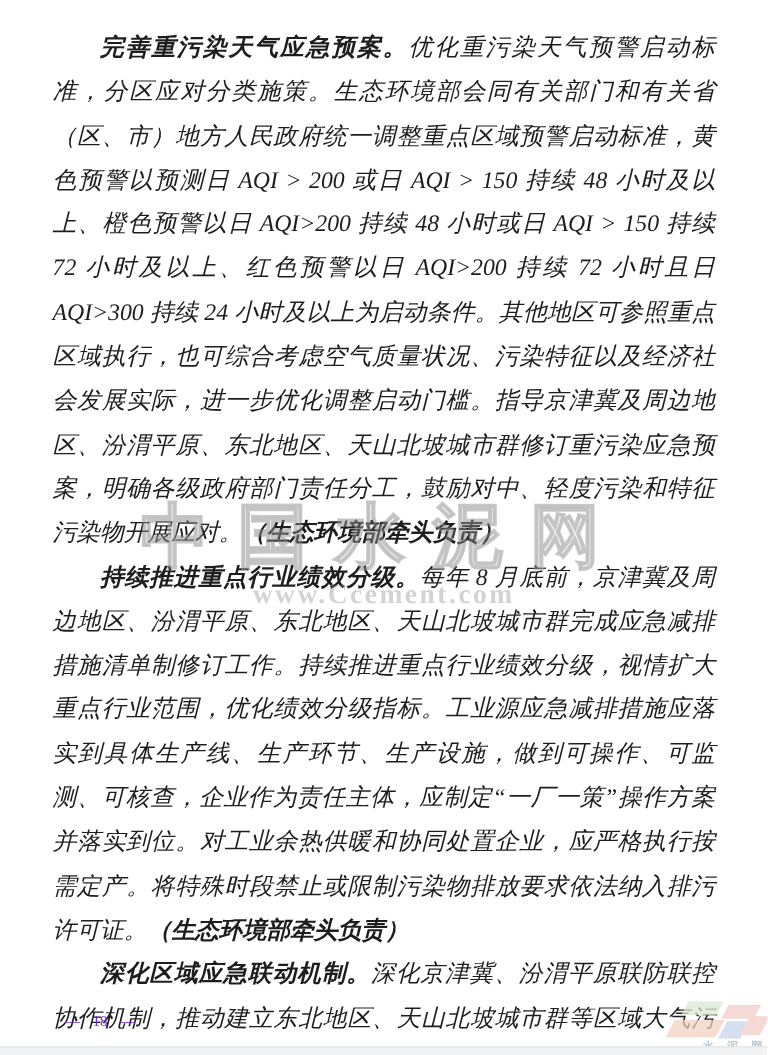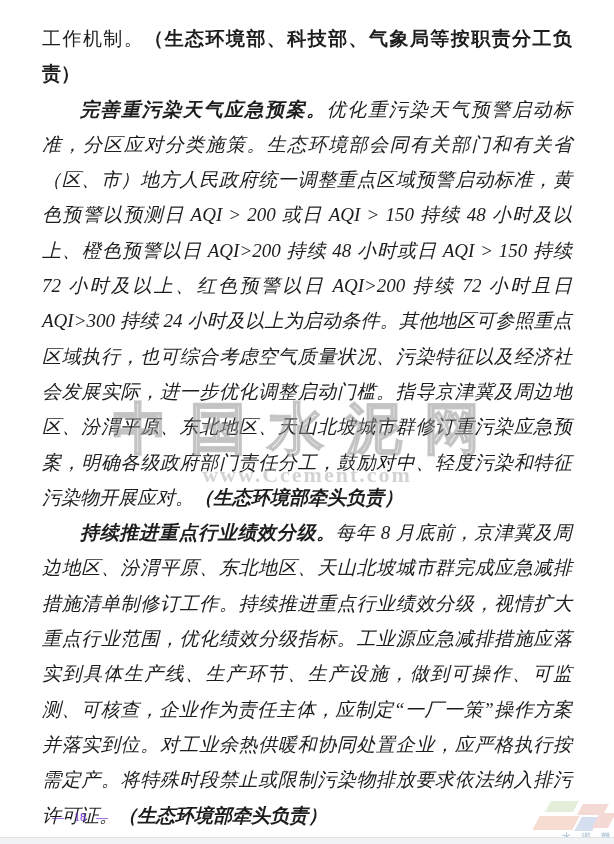--- a/index.html
+++ b/index.html
@@ -53,21 +53,20 @@
   }
   .bottom-strip{
     position:absolute;left:0;bottom:0;width:614px;height:7px;
     background:#f1f2f4;border-top:1px solid #e2e3e5;box-sizing:border-box;z-index:6;
   }
 </style>
 </head>
 <body>
 
 <div class="content">
-    <p class="para"><span class="seg">工作机制。</span><span class="seg bold">（生态环境部、科技部、气象局等按职责分工负责）</span></p>
     <p class="para indent"><span class="seg bold">完善重污染天气应急预案。</span><span class="seg">优化重污染天气预警启动标准，分区应对分类施策。生态环境部会同有关部门和有关省（区、市）地方人民政府统一调整重点区域预警启动标准，黄色预警以预测日 AQI &gt; 200 或日 AQI &gt; 150 持续 48 小时及以上、橙色预警以日 AQI&gt;200 持续 48 小时或日 AQI &gt; 150 持续 72 小时及以上、红色预警以日 AQI&gt;200 持续 72 小时且日 AQI&gt;300 持续 24 小时及以上为启动条件。其他地区可参照重点区域执行，也可综合考虑空气质量状况、污染特征以及经济社会发展实际，进一步优化调整启动门槛。指导京津冀及周边地区、汾渭平原、东北地区、天山北坡城市群修订重污染应急预案，明确各级政府部门责任分工，鼓励对中、轻度污染和特征污染物开展应对。</span><span class="seg bold">（生态环境部牵头负责）</span></p>
     <p class="para indent"><span class="seg bold">持续推进重点行业绩效分级。</span><span class="seg">每年 8 月底前，京津冀及周边地区、汾渭平原、东北地区、天山北坡城市群完成应急减排措施清单制修订工作。持续推进重点行业绩效分级，视情扩大重点行业范围，优化绩效分级指标。工业源应急减排措施应落实到具体生产线、生产环节、生产设施，做到可操作、可监测、可核查，企业作为责任主体，应制定“一厂一策”操作方案并落实到位。对工业余热供暖和协同处置企业，应严格执行按需定产。将特殊时段禁止或限制污染物排放要求依法纳入排污许可证。</span><span class="seg bold">（生态环境部牵头负责）</span></p>
     <p class="para indent"><span class="seg bold">深化区域应急联动机制。</span><span class="seg">深化京津冀、汾渭平原联防联控协作机制，推动建立东北地区、天山北坡城市群等区域大气污染联防联</span></p>
   </div>
 
 <div class="watermark-cn">中国水泥网</div>
 <div class="watermark-url">www.Ccement.com</div>
 
 <div class="page-num"><span class="dash">—</span><span>18</span><span class="dash">—</span></div>
 

